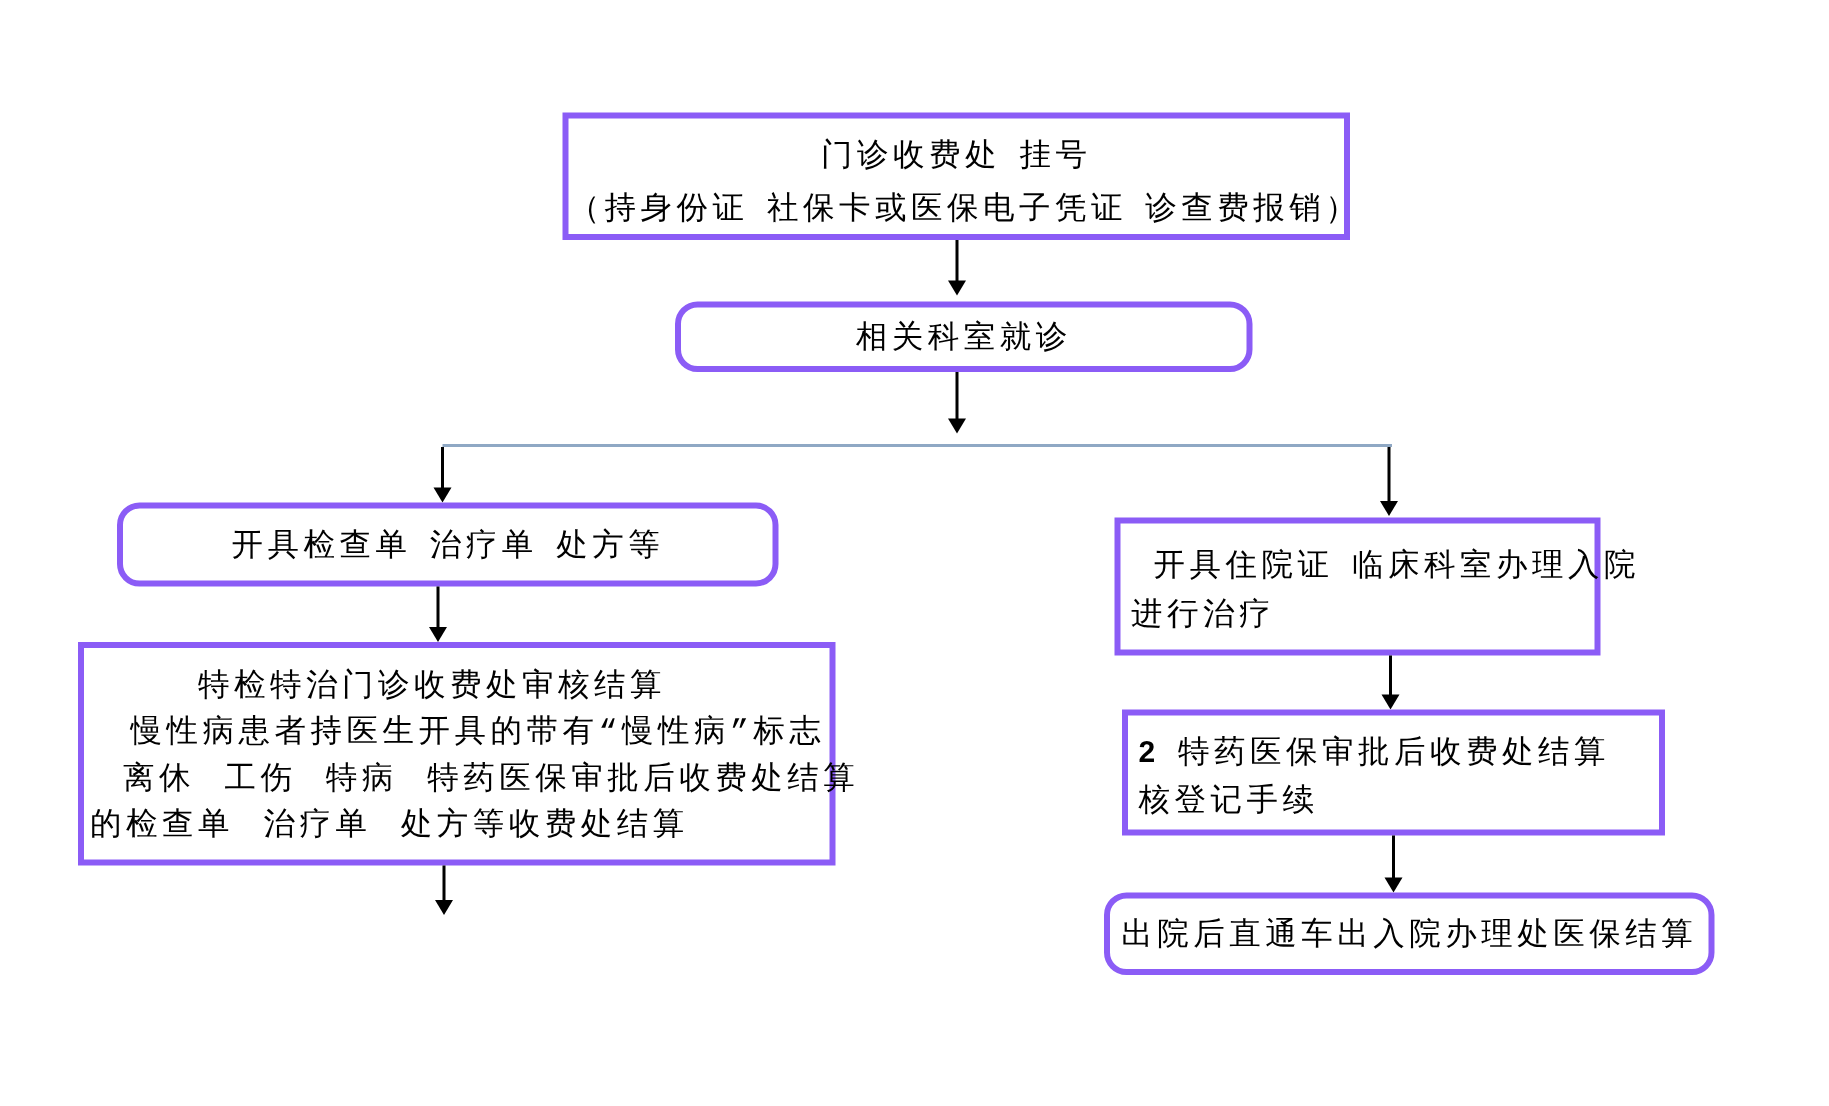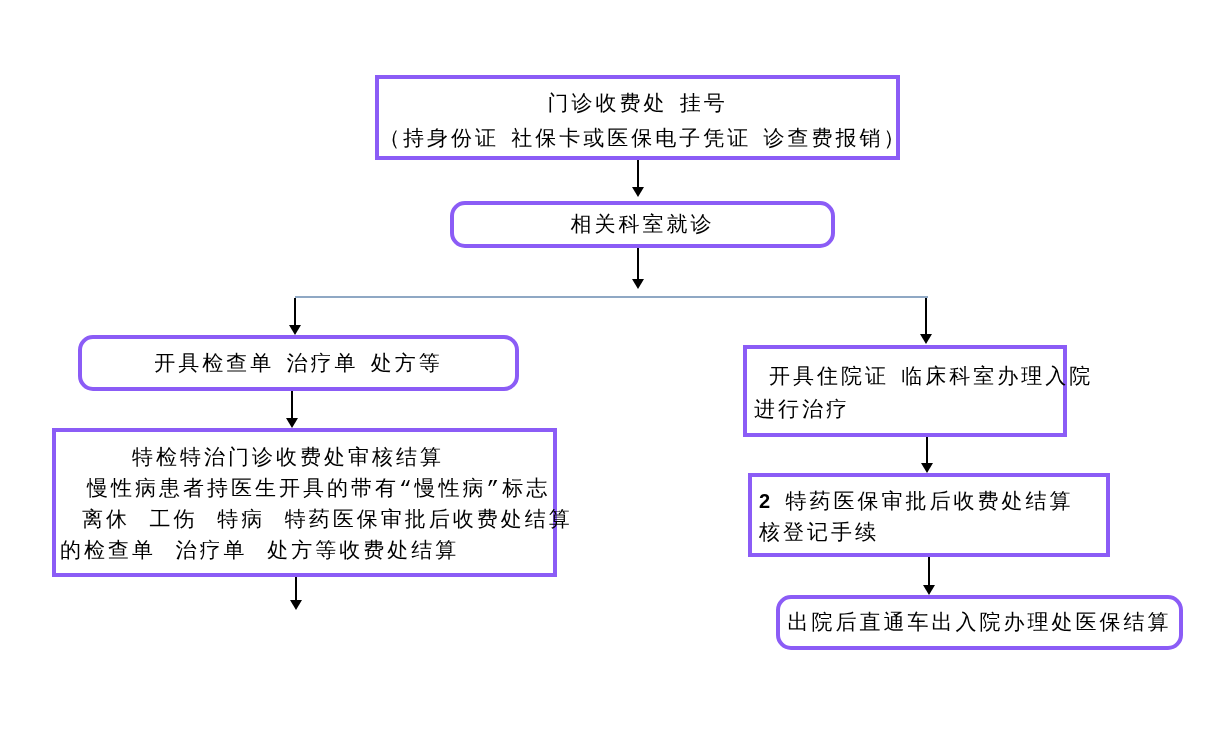--- a/index.html
+++ b/index.html
@@ -142,17 +142,17 @@
       <span class="b">2</span><span> 特药医保审批后收费处结算</span>
     </div>
     <div class="ln">核登记手续</div>
   </div>
 
   <div class="varrow" style="left:923px; top:557px; height:38px;">
     <div class="stem"></div>
     <div class="head"></div>
   </div>
 
-  <div class="node center" style="left:776px; top:595px; width:407px; height:55px;">
+  <div class="node center" style="left:736px; top:595px; width:407px; height:55px;">
     <span class="ln">出院后直通车出入院办理处医保结算</span>
   </div>
 
 </div>
 
 </body></html>

